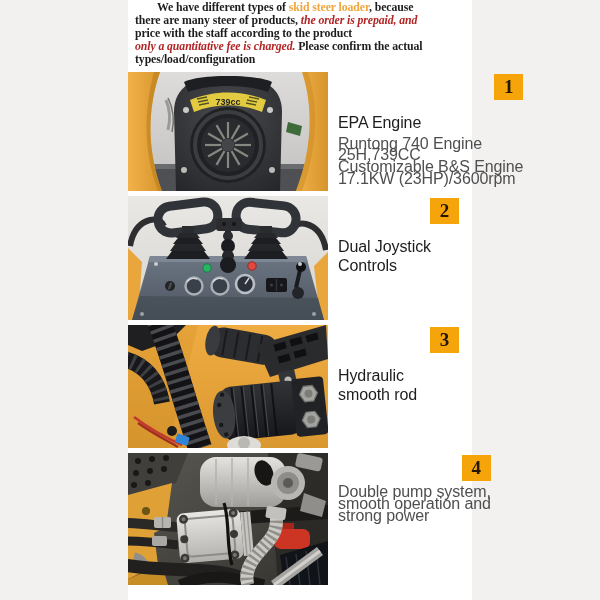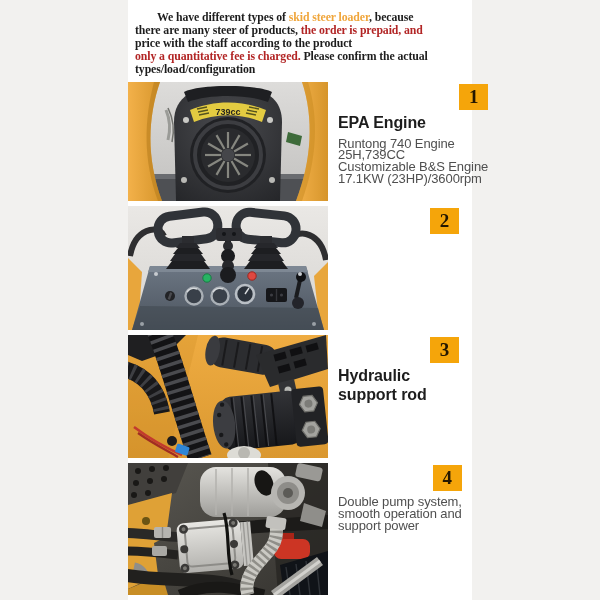--- a/index.html
+++ b/index.html
@@ -4,51 +4,51 @@
 <style>
   * { box-sizing: border-box; margin: 0; padding: 0; }
   html,body { width:600px; height:600px; }
   body {
     background:#f2f1ef;
     font-family:"Liberation Sans", sans-serif;
     overflow:hidden;
   }
   .page {
     width:344px; height:600px; margin:0 auto;
-    background:#ffffff; padding-top:11px;
+    background:#ffffff; padding-top:1px;
   }
   
   .intro {
     padding:0 3px 0 7px; margin-bottom:6px;
     font-family:"Liberation Serif", serif; font-weight:bold;
     font-size:11.8px; line-height:13px; letter-spacing:-0.1px;
     color:#1d1d1d;
   }
   .intro-line { white-space:nowrap; }
   .intro-line.indent { padding-left:22px; }
   .tone-dark { color:#1d1d1d; }
   .tone-orange { color:#f0a63c; }
-  .tone-red { color:#b22525; }
+  .tone-red { color:#b22525;font-style:italic; }
   
   .section { display:flex; margin-bottom:5px; }
   .photo { flex:0 0 200px; width:200px; font-size:0; }
   .photo svg { display:block; }
   .info { flex:1; padding:0 13px 0 10px; display:flex; flex-direction:column; }
   .badge {
     align-self:flex-end; width:29px; height:26px; margin-top:2px;
     background:#f5a50a; color:#241700;
     font-family:"Liberation Serif", serif; font-weight:bold; font-size:19px;
     display:flex; align-items:center; justify-content:center;
   }
   .title {
-    margin-top:4px; font-size:16px; font-weight:bold; line-height:18.5px;
+    margin-top:14px; font-size:16px; font-weight:normal; line-height:18.5px;
     color:#1d1d1d; letter-spacing:-0.1px; white-space:pre;
   }
   .desc {
-    margin-top:5px; font-size:13px; line-height:11.8px;
+    margin-top:5px; font-size:16px; line-height:11.8px;
     color:#4f4f4f; letter-spacing:-0.1px; white-space:pre;
   }
 </style>
 </head>
 <body>
 
 <div class="page">
 
   <div class="intro">
     <div class="intro-line indent">
@@ -200,20 +200,22 @@
         <circle cx="173" cy="71" r="5" fill="#101114"></circle>
         <circle cx="170" cy="97" r="6" fill="#23242a"></circle>
         <circle cx="28" cy="68" r="2" fill="#c7cbd0"></circle>
           <circle cx="172" cy="68" r="2" fill="#c7cbd0"></circle>
         <circle cx="14" cy="118" r="2" fill="#9aa0a6"></circle>
           <circle cx="186" cy="118" r="2" fill="#9aa0a6"></circle>
       </svg>
     </div>
     <div class="info">
       <div class="badge">2</div>
+      <div class="title">Dual Joystick
+Controls</div>
     </div>
   </div>
 
   <div class="section">
     <div class="photo">
       <svg width="200" height="123" viewBox="0 0 200 123">
         <defs>
           <linearGradient id="g3bg" x1="0" y1="0" x2="0" y2="1">
               <stop offset="0" stop-color="#efac42"></stop>
               <stop offset="1" stop-color="#da9830"></stop>
@@ -278,21 +280,21 @@
         <path d="M10,98 C24,108 38,115 50,122" stroke="#a02c22" stroke-width="2.2" fill="none"></path>
         <circle cx="44" cy="106" r="5" fill="#1b1b1d"></circle>
         <rect x="48" y="110" width="13" height="9" rx="1.5" fill="#2f86d6" transform="rotate(18 54 114)"></rect>
         <ellipse cx="116" cy="120" rx="17" ry="9" fill="#dddcd6"></ellipse>
         <circle cx="116" cy="118" r="6" fill="#b9b8b2"></circle>
       </svg>
     </div>
     <div class="info">
       <div class="badge">3</div>
       <div class="title">Hydraulic
-support rod</div>
+smooth rod</div>
     </div>
   </div>
 
   <div class="section">
     <div class="photo">
       <svg width="200" height="132" viewBox="0 0 200 132">
         <defs>
           <linearGradient id="g4bg" x1="0" y1="0" x2="1" y2="1">
               <stop offset="0" stop-color="#5a5852"></stop>
               <stop offset="1" stop-color="#35332f"></stop>
@@ -374,17 +376,17 @@
         <path d="M146,132 L192,98" stroke="#d2d1cd" stroke-width="3" fill="none"></path>
         <path d="M148,62 C152,86 132,92 122,112 C118,120 118,126 120,132" stroke="#cbcac4" stroke-width="13" fill="none"></path>
         <path d="M148,62 C152,86 132,92 122,112 C118,120 118,126 120,132" stroke="#908f89" stroke-width="13" fill="none" stroke-dasharray="2.5,3"></path>
         <rect x="138" y="54" width="20" height="12" rx="2" fill="#c2c1bd" transform="rotate(8 148 60)"></rect>
       </svg>
     </div>
     <div class="info">
       <div class="badge">4</div>
       <div class="desc">Double pump system,
 smooth operation and
-support power</div>
+strong power</div>
     </div>
   </div>
 
 </div>
 
 </body></html>

